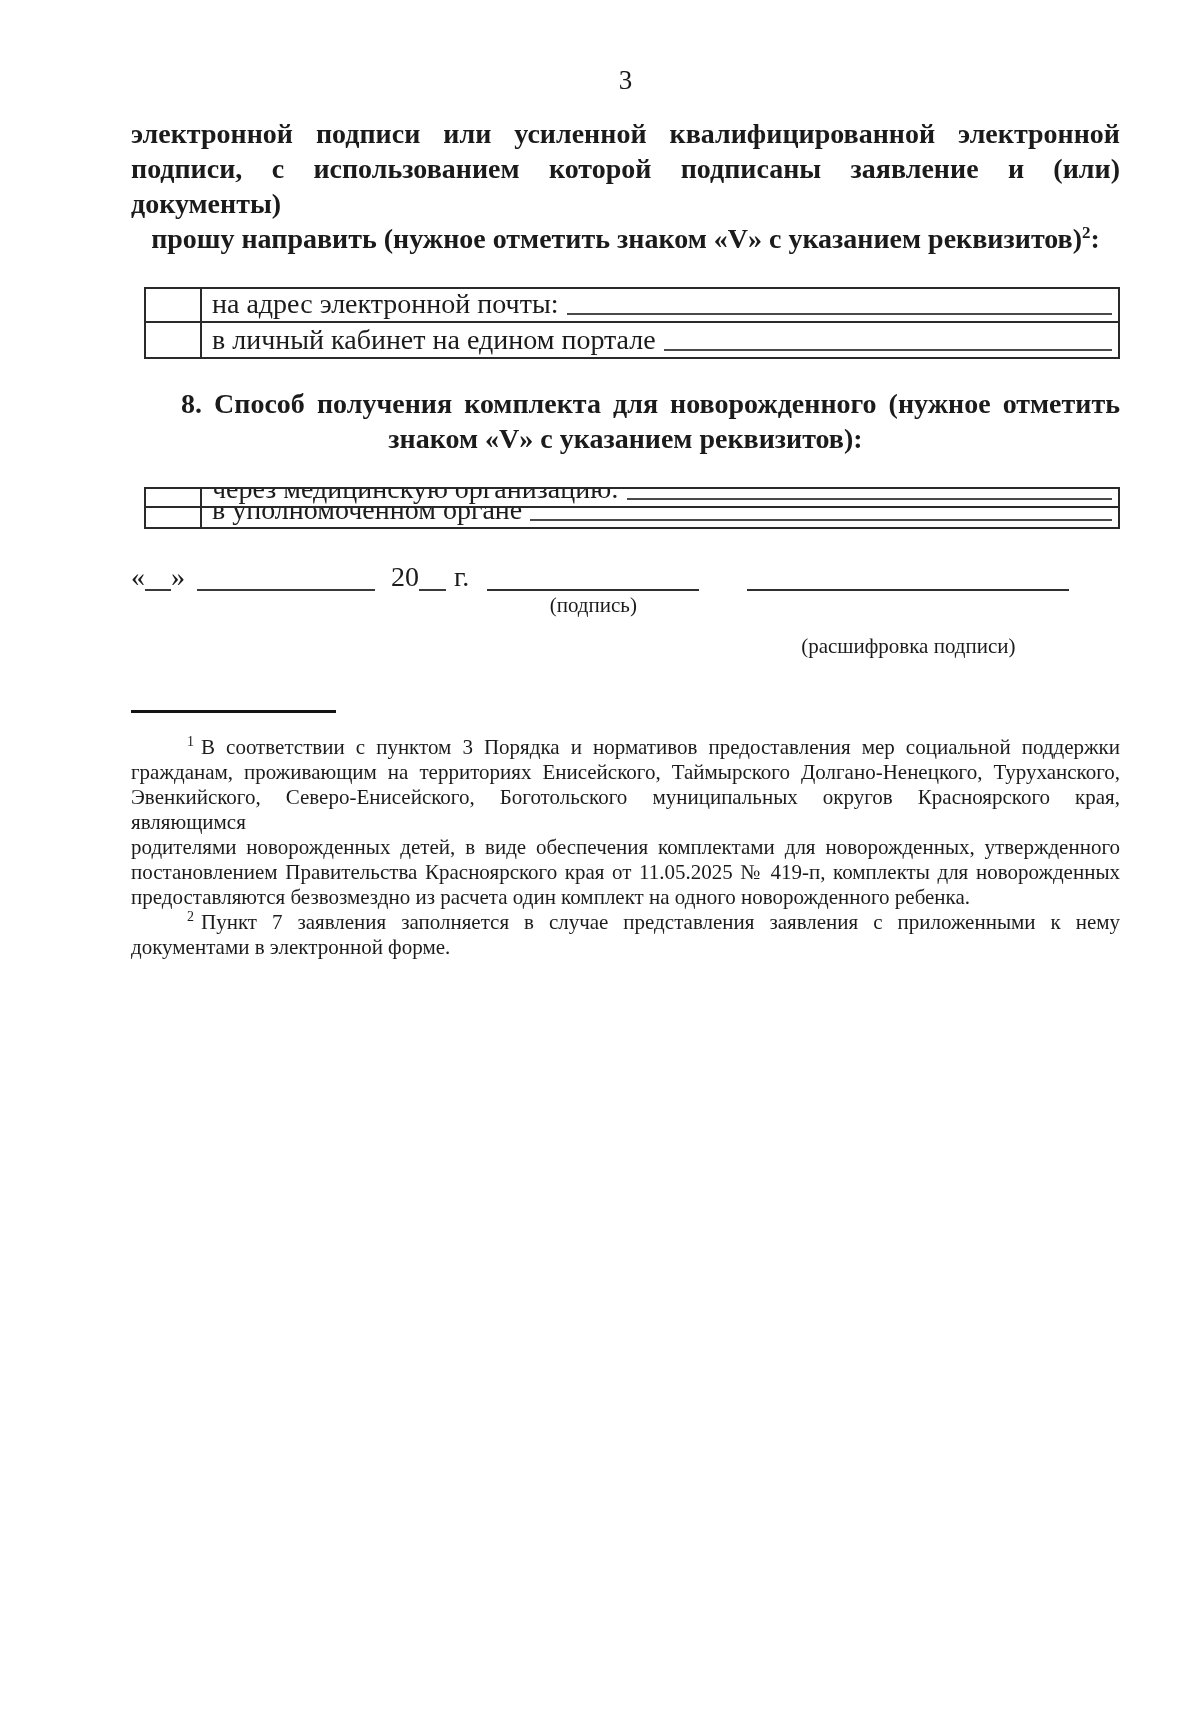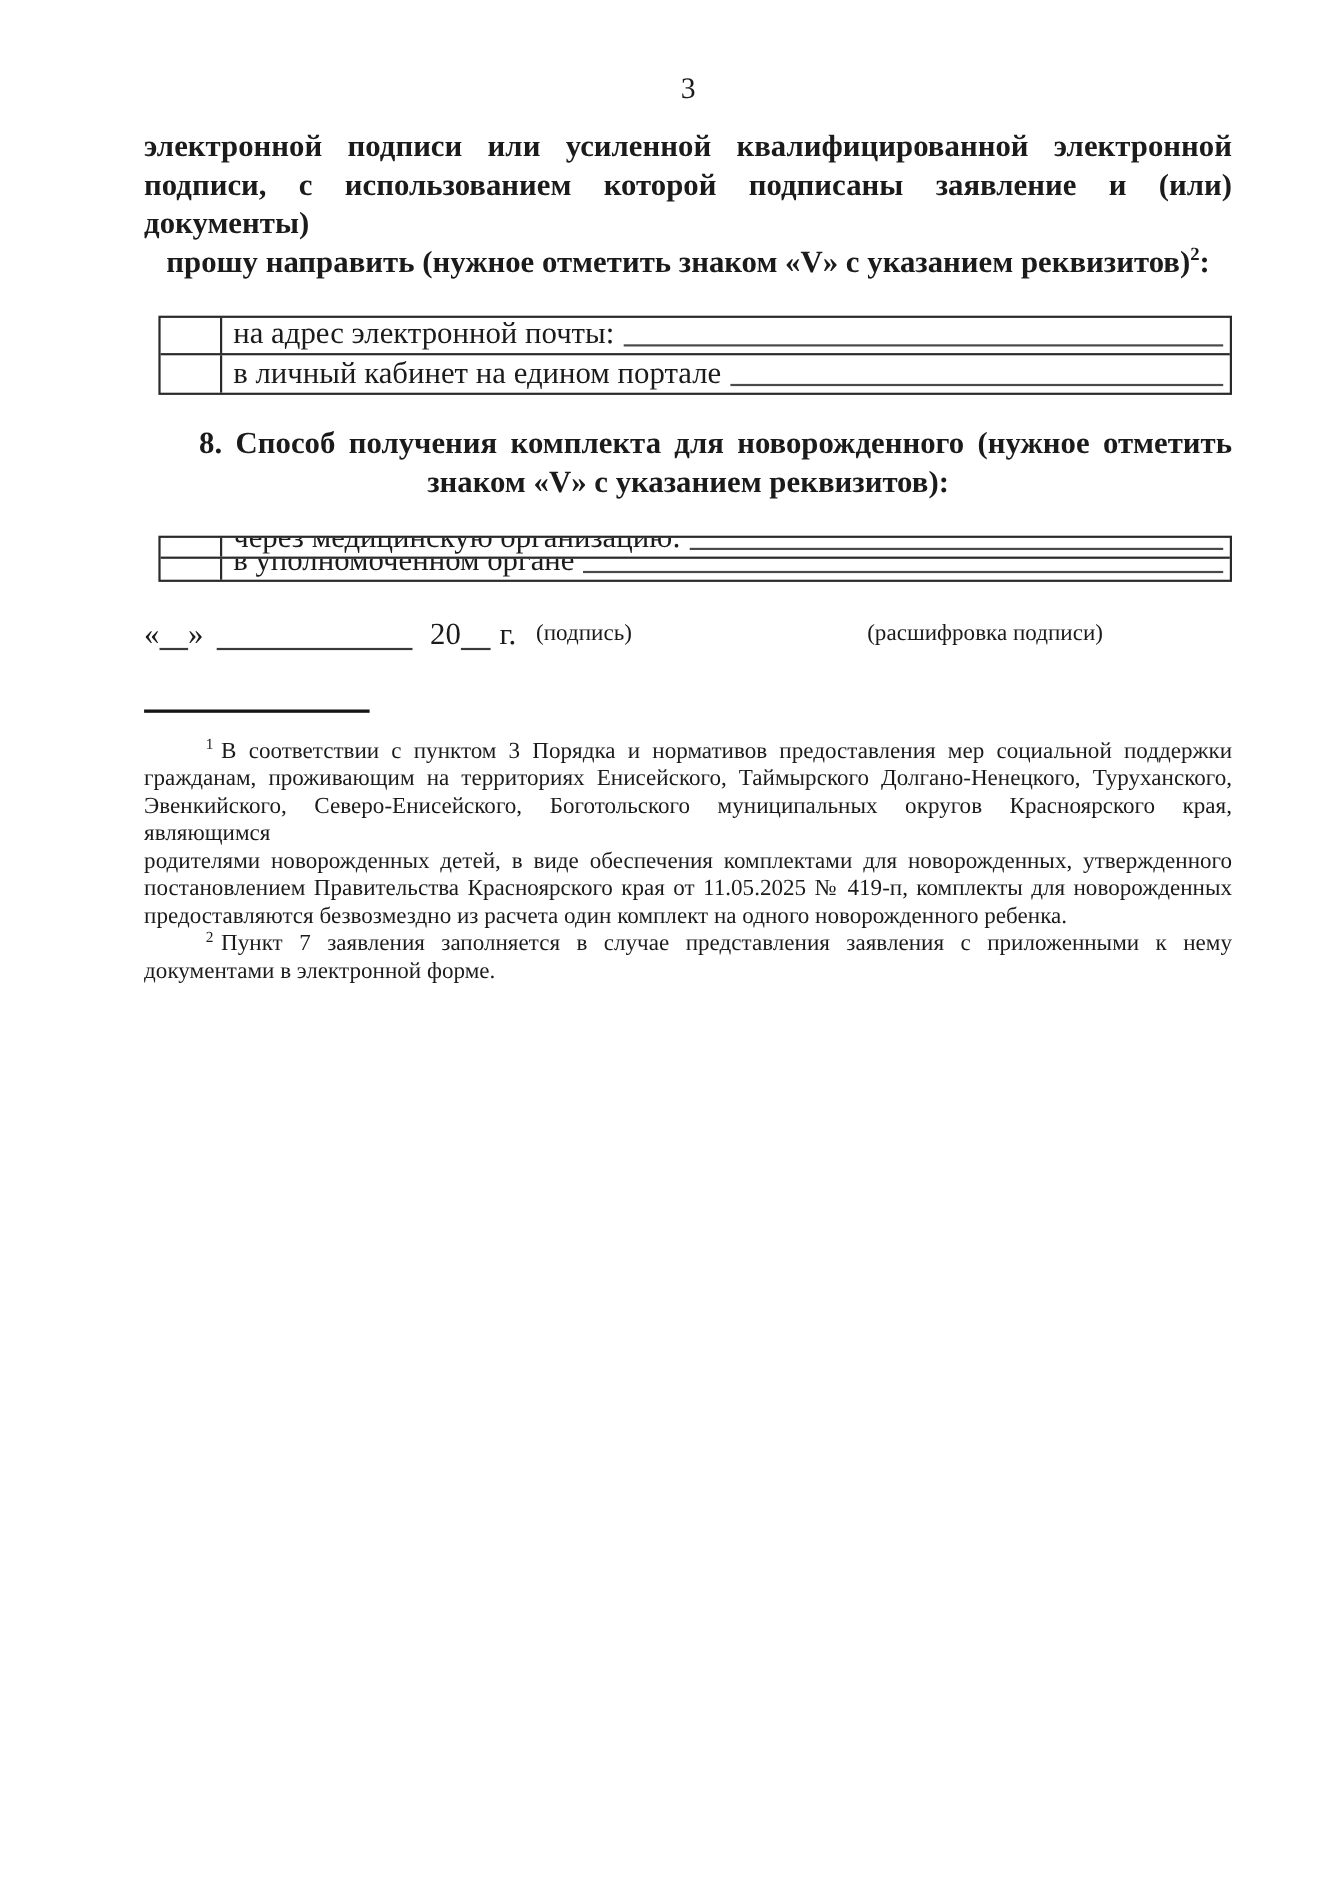--- a/index.html
+++ b/index.html
@@ -85,21 +85,21 @@
     display: flex;
     align-items: flex-start;
     font-size: 28px;
     line-height: 32px;
   }
   .blank {
     display: inline-block;
     height: 30px;
     border-bottom: 2px solid #3a3a3a;
   }
-  .sigfield { display: flex; flex-direction: row; }
+  .sigfield { display: flex; flex-direction: column; }
   .sigfield .line { height: 30px; border-bottom: 2px solid #2f2f2f; }
   .sigfield .cap {
     text-align: center;
     font-size: 21px;
     line-height: 24px;
     margin-top: 2px;
   }
 
   
   .fn-sep {

